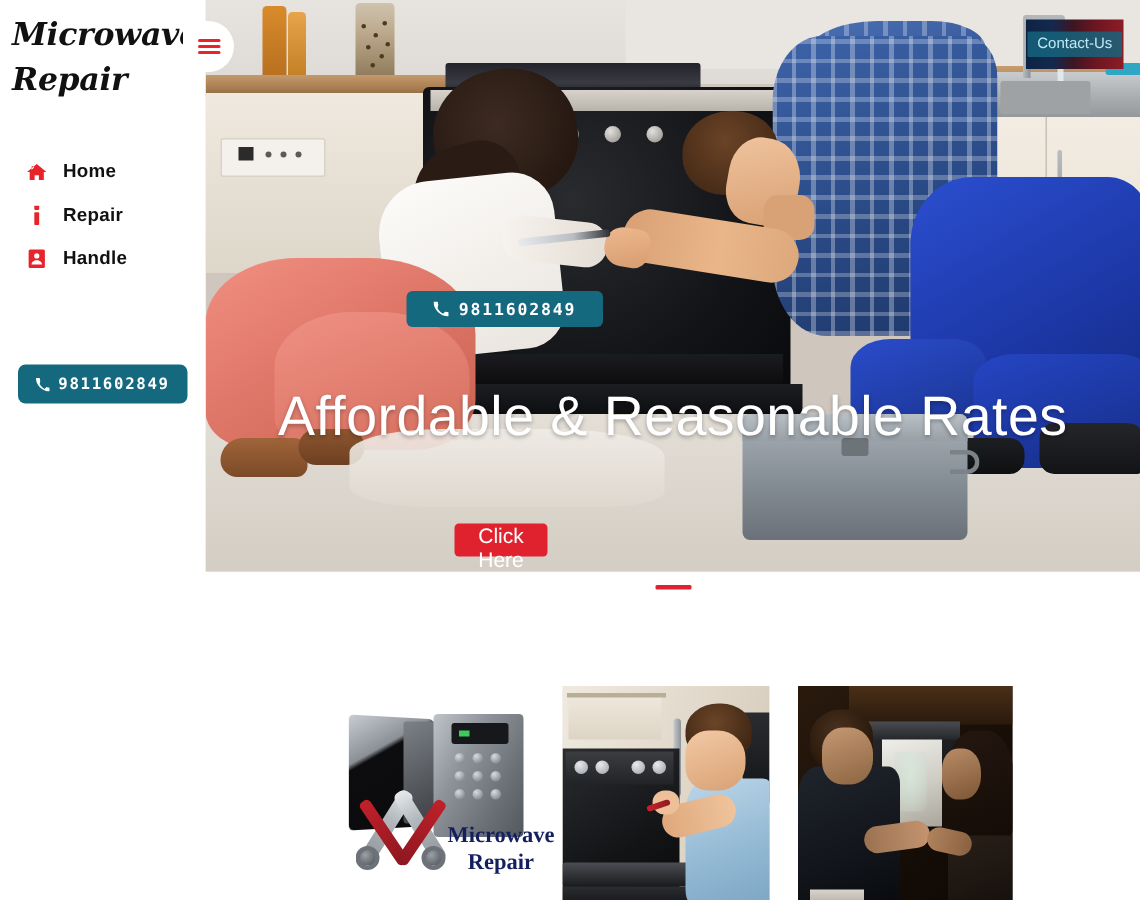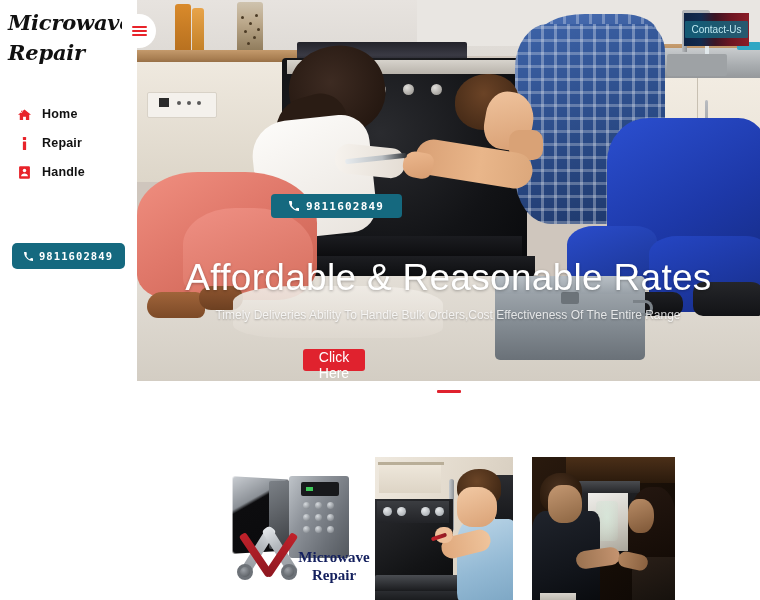--- a/index.html
+++ b/index.html
@@ -722,21 +722,20 @@
       <span class="ph-ico">
         <svg width="10" height="10" viewBox="0 0 24 24" fill="currentColor">
           <path d="M6.6 10.8c1.9 3.7 5 6.8 8.7 8.7l2.9-2.9c.4-.4.9-.5 1.3-.3 1.2.4 2.6.6 4 .6.7 0 1.2.5 1.2 1.2v4.6c0 .7-.5 1.2-1.2 1.2C11.4 24 0 12.6 0 .9 0 .2.5 0 1.2 0h4.6C6.5 0 7 .5 7 1.2c0 1.4.2 2.8.6 4 .1.5 0 1-.3 1.3L6.6 10.8z"></path>
         </svg>
       </span>
       <span class="ph-num">9811602849</span>
     </div>
 
     <div id="hero-title">Affordable &amp; Reasonable Rates</div>
 
-    <div id="hero-sub">Timely Deliveries Ability To Handle Bulk Orders,Cost Effectiveness Of The Entire Range</div>
 
     <button id="hero-cta">Click Here</button>
 
     <button id="contact-btn">
       <span>Contact-Us</span>
     </button>
   </div>
 
   <div id="carousel-dots">
     <div class="dot"></div>

